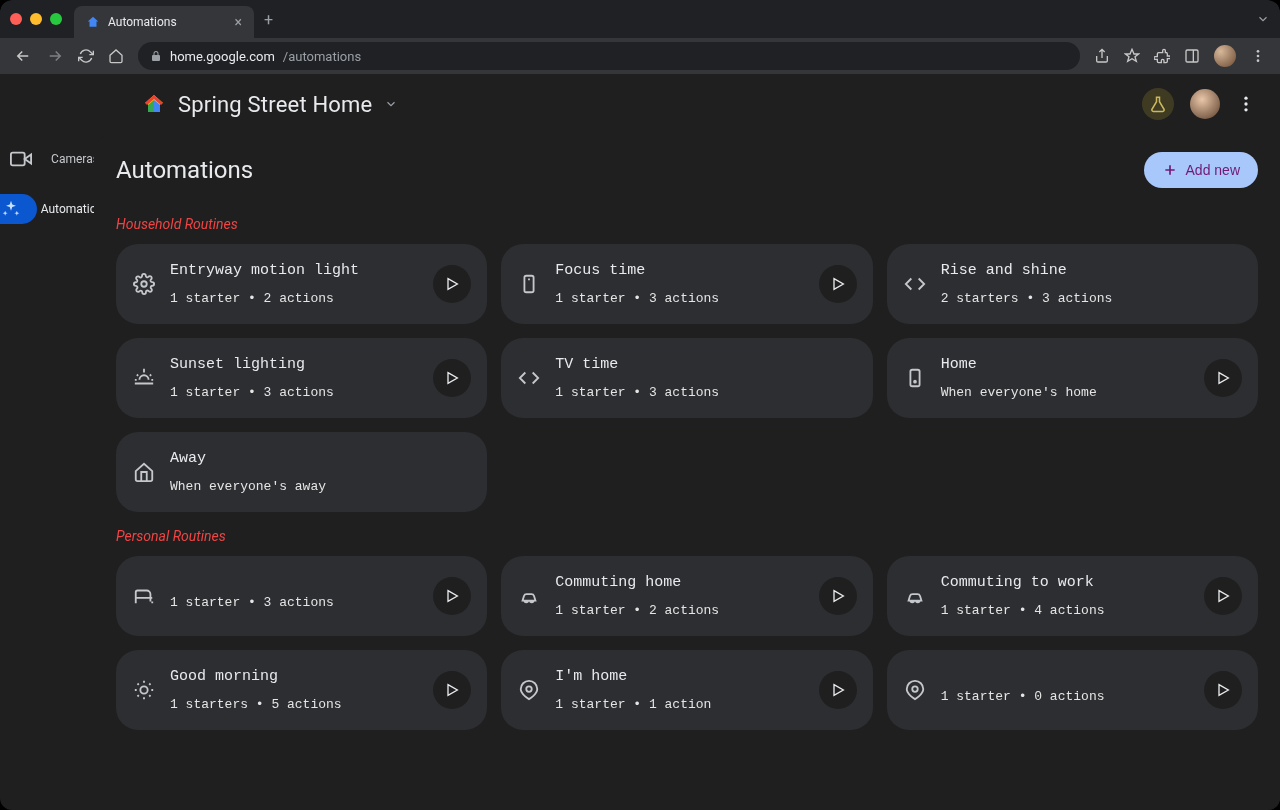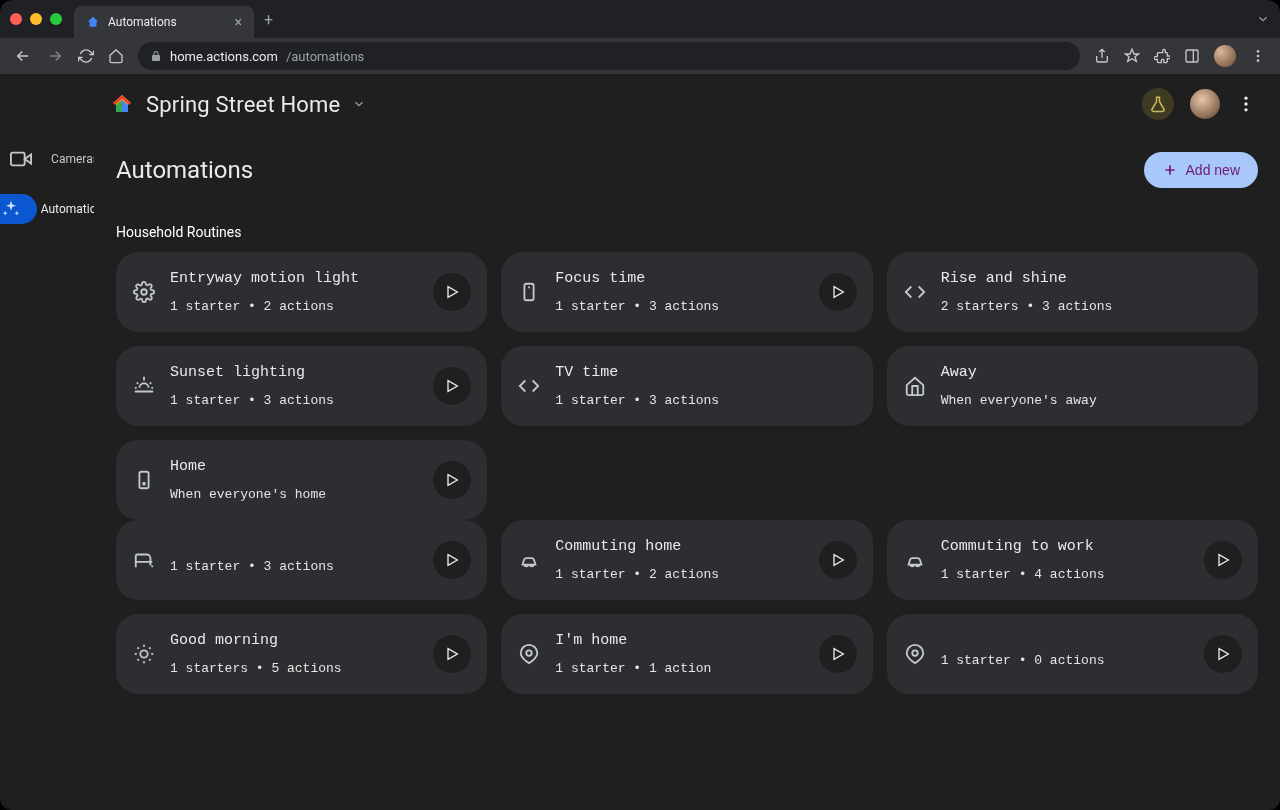--- a/index.html
+++ b/index.html
@@ -51,21 +51,21 @@
 .address-bar .host { color: #e8eaed; }
 .toolbar-right { display: flex; align-items: center; gap: 14px; }
 .avatar-small { width: 22px; height: 22px; border-radius: 50%; background: radial-gradient(circle at 30% 30%, #d7b89a, #6b4a32); }
 
 .app {
   background: #1f1f1f; height: calc(810px - 74px);
   display: flex; flex-direction: column;
 }
 .app-header {
   display: flex; align-items: center;
-  padding: 14px 24px 14px 110px; gap: 12px;
+  padding: 14px 24px 14px 110px; gap: 12px; margin-left: 32px;
 }
 .home-logo { width: 24px; height: 24px; }
 .home-name { font-size: 22px; font-weight: 400; letter-spacing: 0.2px; }
 .header-right { margin-left: auto; display: flex; align-items: center; gap: 16px; }
 .flask {
   width: 32px; height: 32px; border-radius: 50%;
   background: #3f3b23; display: flex; align-items: center; justify-content: center;
   color: #c9b95c;
 }
 .header-avatar { width: 30px; height: 30px; border-radius: 50%; background: radial-gradient(circle at 40% 35%, #e8c6a8, #5a3d2a); }
@@ -93,21 +93,21 @@
   display: flex; align-items: center; justify-content: space-between;
   padding: 18px 0 12px 0;
 }
 .page-title { font-size: 24px; font-weight: 400; }
 .add-btn {
   background: #a8c7fa; color: #701a75;
   border: none; border-radius: 20px; padding: 10px 18px;
   display: flex; align-items: center; gap: 8px;
   font-size: 14px; font-weight: 500; cursor: pointer;
 }
-.section-title { font-size: 14px; color: #ffffff; margin: 24px 0 12px 0; }
+.section-title { font-size: 14px; color: #ef4444; margin: 16px 0 12px 0; font-style: italic; }
 .grid {
   display: grid; grid-template-columns: repeat(3, 1fr);
   gap: 14px;
 }
 .card {
   background: #2d2e31; border-radius: 22px;
   padding: 18px 16px; display: flex; align-items: center;
   gap: 14px; min-height: 78px; cursor: pointer;
 }
 .card-icon { width: 24px; display: flex; align-items: center; justify-content: center; color: #c4c7cc; flex-shrink: 0; }
@@ -164,21 +164,21 @@
     </span>
   <span class="icon-btn">
       <svg width="16" height="16" viewBox="0 0 24 24" fill="none" stroke="currentColor" stroke-width="2">
         <path d="M3 11l9-8 9 8v9a2 2 0 01-2 2H5a2 2 0 01-2-2z"></path>
       </svg>
     </span>
   <div class="address-bar">
     <svg width="12" height="12" viewBox="0 0 24 24" fill="currentColor">
         <path d="M12 2a5 5 0 00-5 5v3H6a2 2 0 00-2 2v8a2 2 0 002 2h12a2 2 0 002-2v-8a2 2 0 00-2-2h-1V7a5 5 0 00-5-5zm-3 5a3 3 0 116 0v3H9V7z"></path>
       </svg>
-    <span class="host">home.actions.com</span>
+    <span class="host">home.google.com</span>
       <span>/automations</span>
   </div>
   <div class="toolbar-right">
     <span class="icon-btn">
         <svg width="16" height="16" viewBox="0 0 24 24" fill="none" stroke="currentColor" stroke-width="2">
           <path d="M4 12v7a2 2 0 002 2h12a2 2 0 002-2v-7M16 6l-4-4-4 4M12 2v13"></path>
         </svg>
       </span>
     <span class="icon-btn">
         <svg width="16" height="16" viewBox="0 0 24 24" fill="none" stroke="currentColor" stroke-width="2">
@@ -340,47 +340,48 @@
                 </svg>
               </div>
               <div class="card-text">
                 <div class="card-title">TV time</div>
                 <div class="card-sub">1 starter • 3 actions</div>
               </div>
             </div>
             <div class="card">
               <div class="card-icon">
                 <svg width="22" height="22" viewBox="0 0 24 24" fill="none" stroke="currentColor" stroke-width="2">
+                  <rect x="7" y="3" width="10" height="18" rx="2"></rect>
+                  <circle cx="12" cy="16" r="1"></circle>
+                </svg>
+              </div>
+              <div class="card-text">
+                <div class="card-title">Home</div>
+                <div class="card-sub">When everyone's home</div>
+              </div>
+              <div class="play-btn">
+                <svg width="16" height="16" viewBox="0 0 24 24" fill="none" stroke="currentColor" stroke-width="2">
+                  <path d="M6 4l14 8-14 8V4z"></path>
+                </svg>
+              </div>
+            </div>
+            <div class="card">
+              <div class="card-icon">
+                <svg width="22" height="22" viewBox="0 0 24 24" fill="none" stroke="currentColor" stroke-width="2">
                   <path d="M3 11l9-8 9 8v9a2 2 0 01-2 2H5a2 2 0 01-2-2z"></path>
                   <path d="M9 22V12h6v10"></path>
                 </svg>
               </div>
               <div class="card-text">
                 <div class="card-title">Away</div>
                 <div class="card-sub">When everyone's away</div>
               </div>
             </div>
-            <div class="card">
-              <div class="card-icon">
-                <svg width="22" height="22" viewBox="0 0 24 24" fill="none" stroke="currentColor" stroke-width="2">
-                  <rect x="7" y="3" width="10" height="18" rx="2"></rect>
-                  <circle cx="12" cy="16" r="1"></circle>
-                </svg>
-              </div>
-              <div class="card-text">
-                <div class="card-title">Home</div>
-                <div class="card-sub">When everyone's home</div>
-              </div>
-              <div class="play-btn">
-                <svg width="16" height="16" viewBox="0 0 24 24" fill="none" stroke="currentColor" stroke-width="2">
-                  <path d="M6 4l14 8-14 8V4z"></path>
-                </svg>
-              </div>
-            </div>
           </div>
+          <div class="section-title">Personal Routines</div>
           <div class="grid">
             <div class="card">
               <div class="card-icon">
                 <svg width="22" height="22" viewBox="0 0 24 24" fill="none" stroke="currentColor" stroke-width="2">
                   <path d="M3 18V8a2 2 0 012-2h10a4 4 0 014 4v8M3 14h18M3 18v2M21 18v2"></path>
                 </svg>
               </div>
               <div class="card-text">
                 <div class="card-sub">1 starter • 3 actions</div>
               </div>

